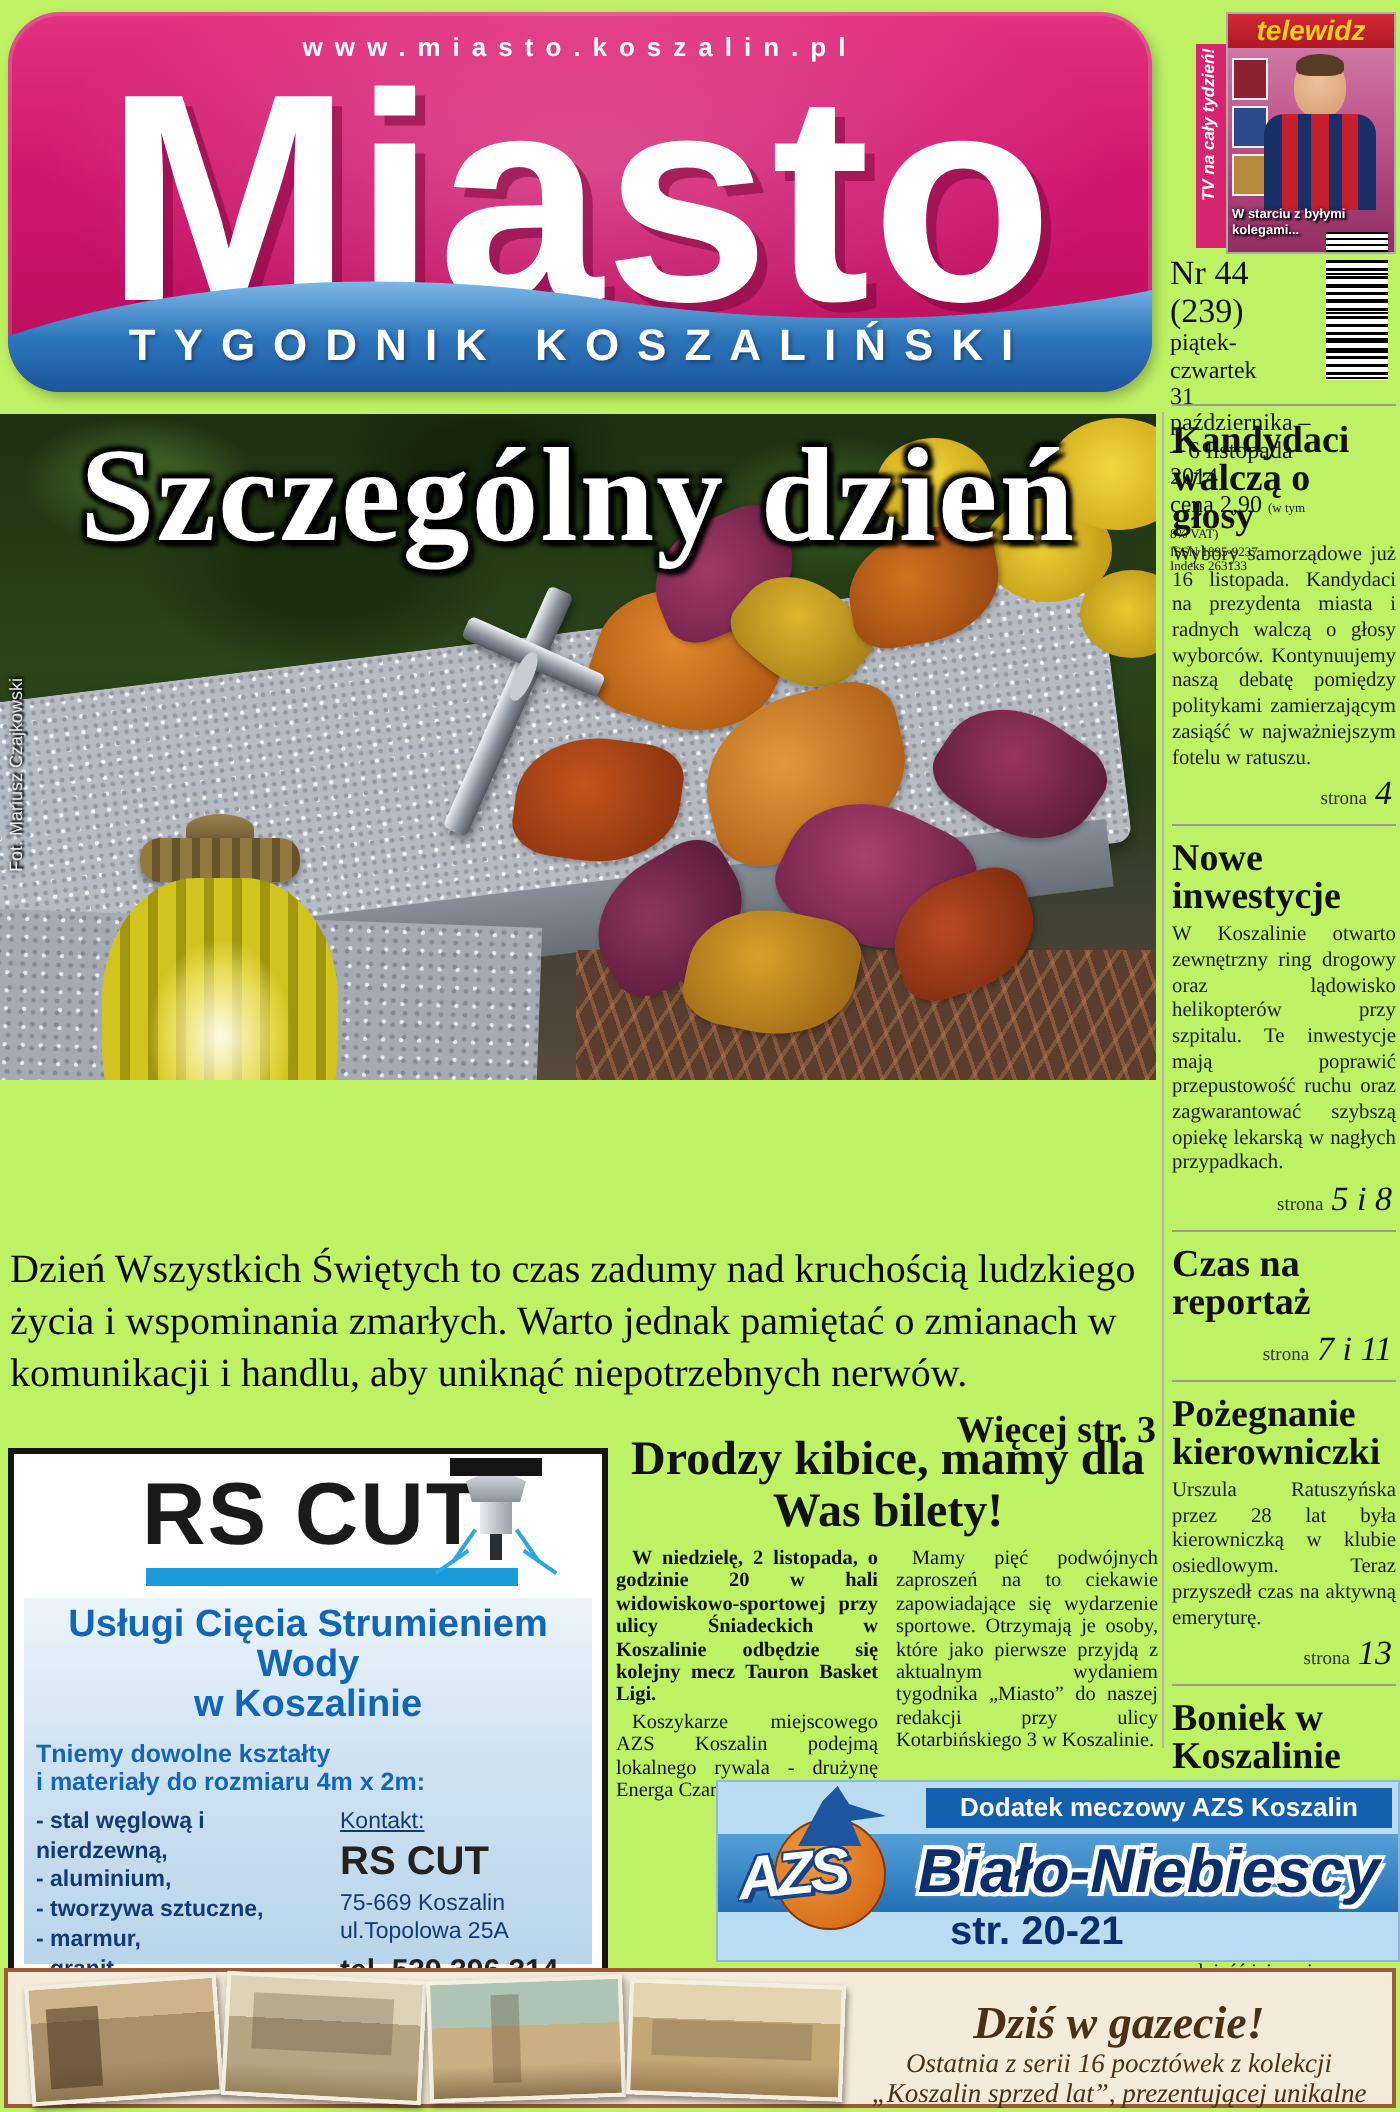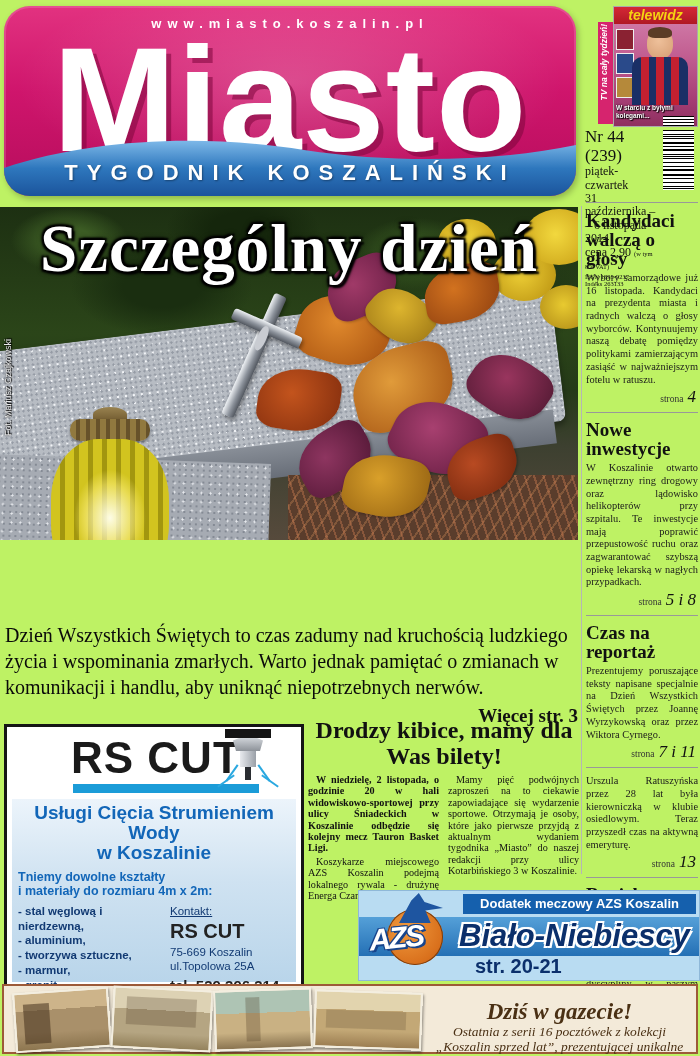--- a/index.html
+++ b/index.html
@@ -288,26 +288,26 @@
 
     <div>
       <div class="sb-title">Nowe inwestycje</div>
       <div class="sb-body">W Koszalinie otwarto zewnętrzny ring drogowy oraz lądowisko helikopterów przy szpitalu. Te inwestycje mają poprawić przepustowość ruchu oraz zagwarantować szybszą opiekę lekarską w nagłych przypadkach.</div>
       <div class="sb-page"><span class="lbl">strona</span> <span class="num">5 i 8</span></div>
     </div>
     <div class="sb-sep"></div>
 
     <div>
       <div class="sb-title">Czas na reportaż</div>
-      <div class="sb-body">Prezentujemy poruszające teksty napisane specjalnie na Dzień Wszystkich Świętych przez Joannę Wyrzykowską oraz przez Wiktora Cyrnego.</div>
       <div class="sb-page"><span class="lbl">strona</span> <span class="num">7 i 11</span></div>
     </div>
     <div class="sb-sep"></div>
 
     <div>
+      <div class="sb-title">Pożegnanie kierowniczki</div>
       <div class="sb-body">Urszula Ratuszyńska przez 28 lat była kierowniczką w klubie osiedlowym. Teraz przyszedł czas na aktywną emeryturę.</div>
       <div class="sb-page"><span class="lbl">strona</span> <span class="num">13</span></div>
     </div>
     <div class="sb-sep"></div>
 
     <div>
       <div class="sb-title">Boniek w Koszalinie</div>
       <div class="sb-body">Prezes Polskiego Związku Piłki Nożnej gościł w Koszalinie. Ustosunkował się także do sytuacji dyscypliny w naszym mieście i wskazał posunięcia mogące podnieść jej poziom.</div>
 
     </div>

